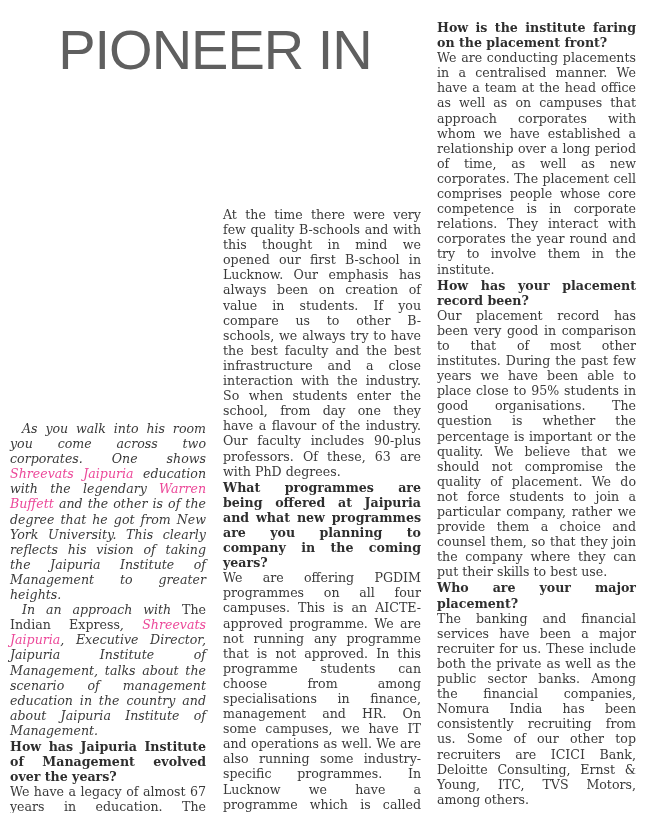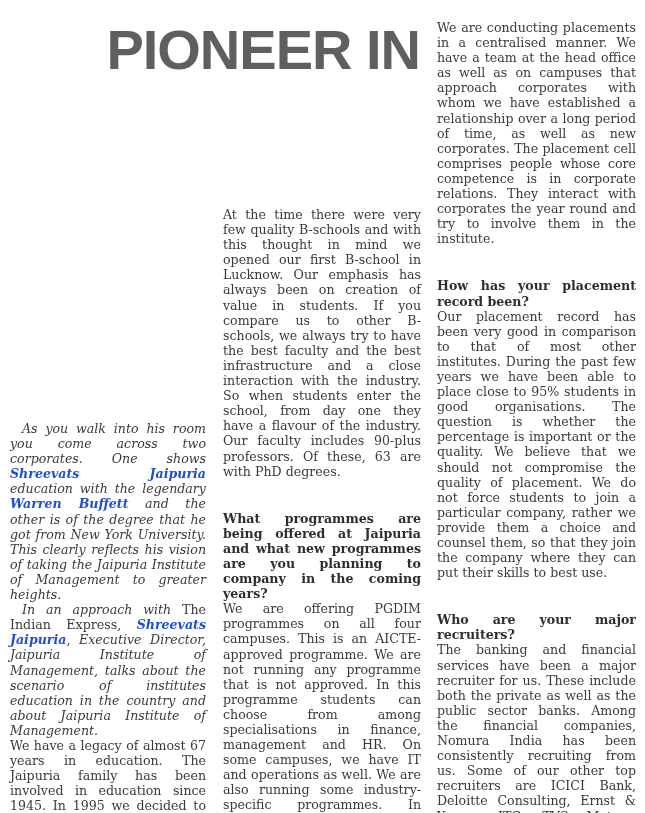--- a/index.html
+++ b/index.html
@@ -14,74 +14,76 @@
       overflow: hidden;
       font-family: "DejaVu Serif", "Liberation Serif", serif;
       color: #3a3a3a;
     }
     .headline {
       position: absolute;
       left: 10px;
       top: 22px;
       width: 410px;
       margin: 0;
-      text-align: right;
+      text-align: center;
       font-family: "Liberation Sans", "DejaVu Sans", sans-serif;
-      font-weight: bold;
+      font-weight: normal;
       font-size: 56px;
       line-height: 55px;
       letter-spacing: -1px;
       color: #5f5f5f;
     }
     .headline span { display: block; }
     .col {
       position: absolute;
       font-size: 12.6px;
       line-height: 15.1px;
       text-align: justify;
       hyphens: manual;
     }
     .col-left { left: 10px; top: 421px; width: 196px; }
     .col-mid { left: 223px; top: 207px; width: 198px; }
     .col-right { left: 437px; top: 20px; width: 199px; }
     .col p { margin: 0; }
     .col .q {
       font-weight: bold;
       color: #2e2e2e;
-      margin-top: 32px;
+      margin-top: 1px;
       line-height: 15.1px;
     }
     .col .q.first { margin-top: 0; }
     .intro { font-style: italic; text-indent: 12px; }
-    .intro b { font-style: italic; font-weight: bold; color: #1d4ed8; }
+    .intro b { font-style: italic; font-weight: normal; color: #ec4899; }
     .intro .upright { font-style: normal; }
   </style>
 </head>
 <body>
 
 <h1 class="headline">
   <span>PIONEER IN</span>
 </h1>
 
 <div class="col col-left">
   <p class="intro"><span>As you walk into his room you come across two corporates. One shows </span><b>Shreevats Jaipuria</b><span> education with the legendary </span><b>Warren Buffett</b><span> and the other is of the degree that he got from New York University. This clearly reflects his vision of taking the Jaipuria Institute of Management to greater heights.</span></p>
-  <p class="intro"><span>In an approach with </span><span class="upright">The Indian Express</span><span>, </span><b>Shreevats Jaipuria</b><span>, Executive Director, Jaipuria Institute of Management, talks about the scenario of institutes education in the country and about Jaipuria Institute of Management.</span></p>
+  <p class="intro"><span>In an approach with </span><span class="upright">The Indian Express</span><span>, </span><b>Shreevats Jaipuria</b><span>, Executive Director, Jaipuria Institute of Management, talks about the scenario of management education in the country and about Jaipuria Institute of Management.</span></p>
 
+  <p class="q">How has Jaipuria Institute of Management evolved over the years?</p>
   <p>We have a legacy of almost 67 years in education. The Jaipuria family has been involved in education since 1945.  In 1995 we decided to open our first B-school in Lucknow.</p>
 </div>
 
 <div class="col col-mid">
   <p>At the time there were very few quality B-schools and with this thought in mind we opened our first B-school in Lucknow. Our emphasis has always been on creation of value in students. If you compare us to other B-schools, we always try to have the best faculty and the best infrastructure and a close interaction with the industry. So when students enter the school, from day one they have a flavour of the industry. Our faculty includes 90-plus professors. Of these, 63 are with PhD degrees.</p>
 
   <p class="q">What programmes are being offered at Jaipuria and what new programmes are you planning to company in the coming years?</p>
   <p>We are offering PGDIM programmes on all four campuses. This is an AICTE-approved programme. We are not running any programme that is not approved. In this programme students can choose from among specialisations in finance, management and HR. On some campuses, we have IT and operations as well. We are also running some industry-specific programmes. In Lucknow we have a programme which is called PGDM Retail Management and GDM Financial Services Management. In Noida we are running two programmes, PGDM Marketing Management Programme and PGDM Services Management Programme.</p>
 </div>
 
 <div class="col col-right">
+  <p class="q first">How is the institute faring on the placement front?</p>
   <p>We are conducting placements in a centralised manner. We have a team at the head office as well as on campuses that approach corporates with whom we have established a relationship over a long period of time, as well as new corporates. The placement cell comprises people whose core competence is in corporate relations. They interact with corporates the year round and try to involve them in the institute.</p>
 
   <p class="q">How has your placement record been?</p>
   <p>Our placement record has been very good in comparison to that of most other institutes. During the past few years we have been able to place close to 95% students in good organisations. The question is whether the percentage is important or the quality. We believe that we should not compromise the quality of placement. We do not force students to join a particular company, rather we provide them a choice and counsel them, so that they join the company where they can put their skills to best use.</p>
 
-  <p class="q">Who are your major recruiters?</p>
+  <p class="q">Who are your major placement?</p>
   <p>The banking and financial services have been a major recruiter for us. These include both the private as well as the public sector banks. Among the financial companies, Nomura India has been consistently recruiting from us. Some of our other top recruiters are ICICI Bank, Deloitte Consulting, Ernst &amp; Young, ITC, TVS Motors, among others.</p>
 
 </div>
 
 </body></html>

